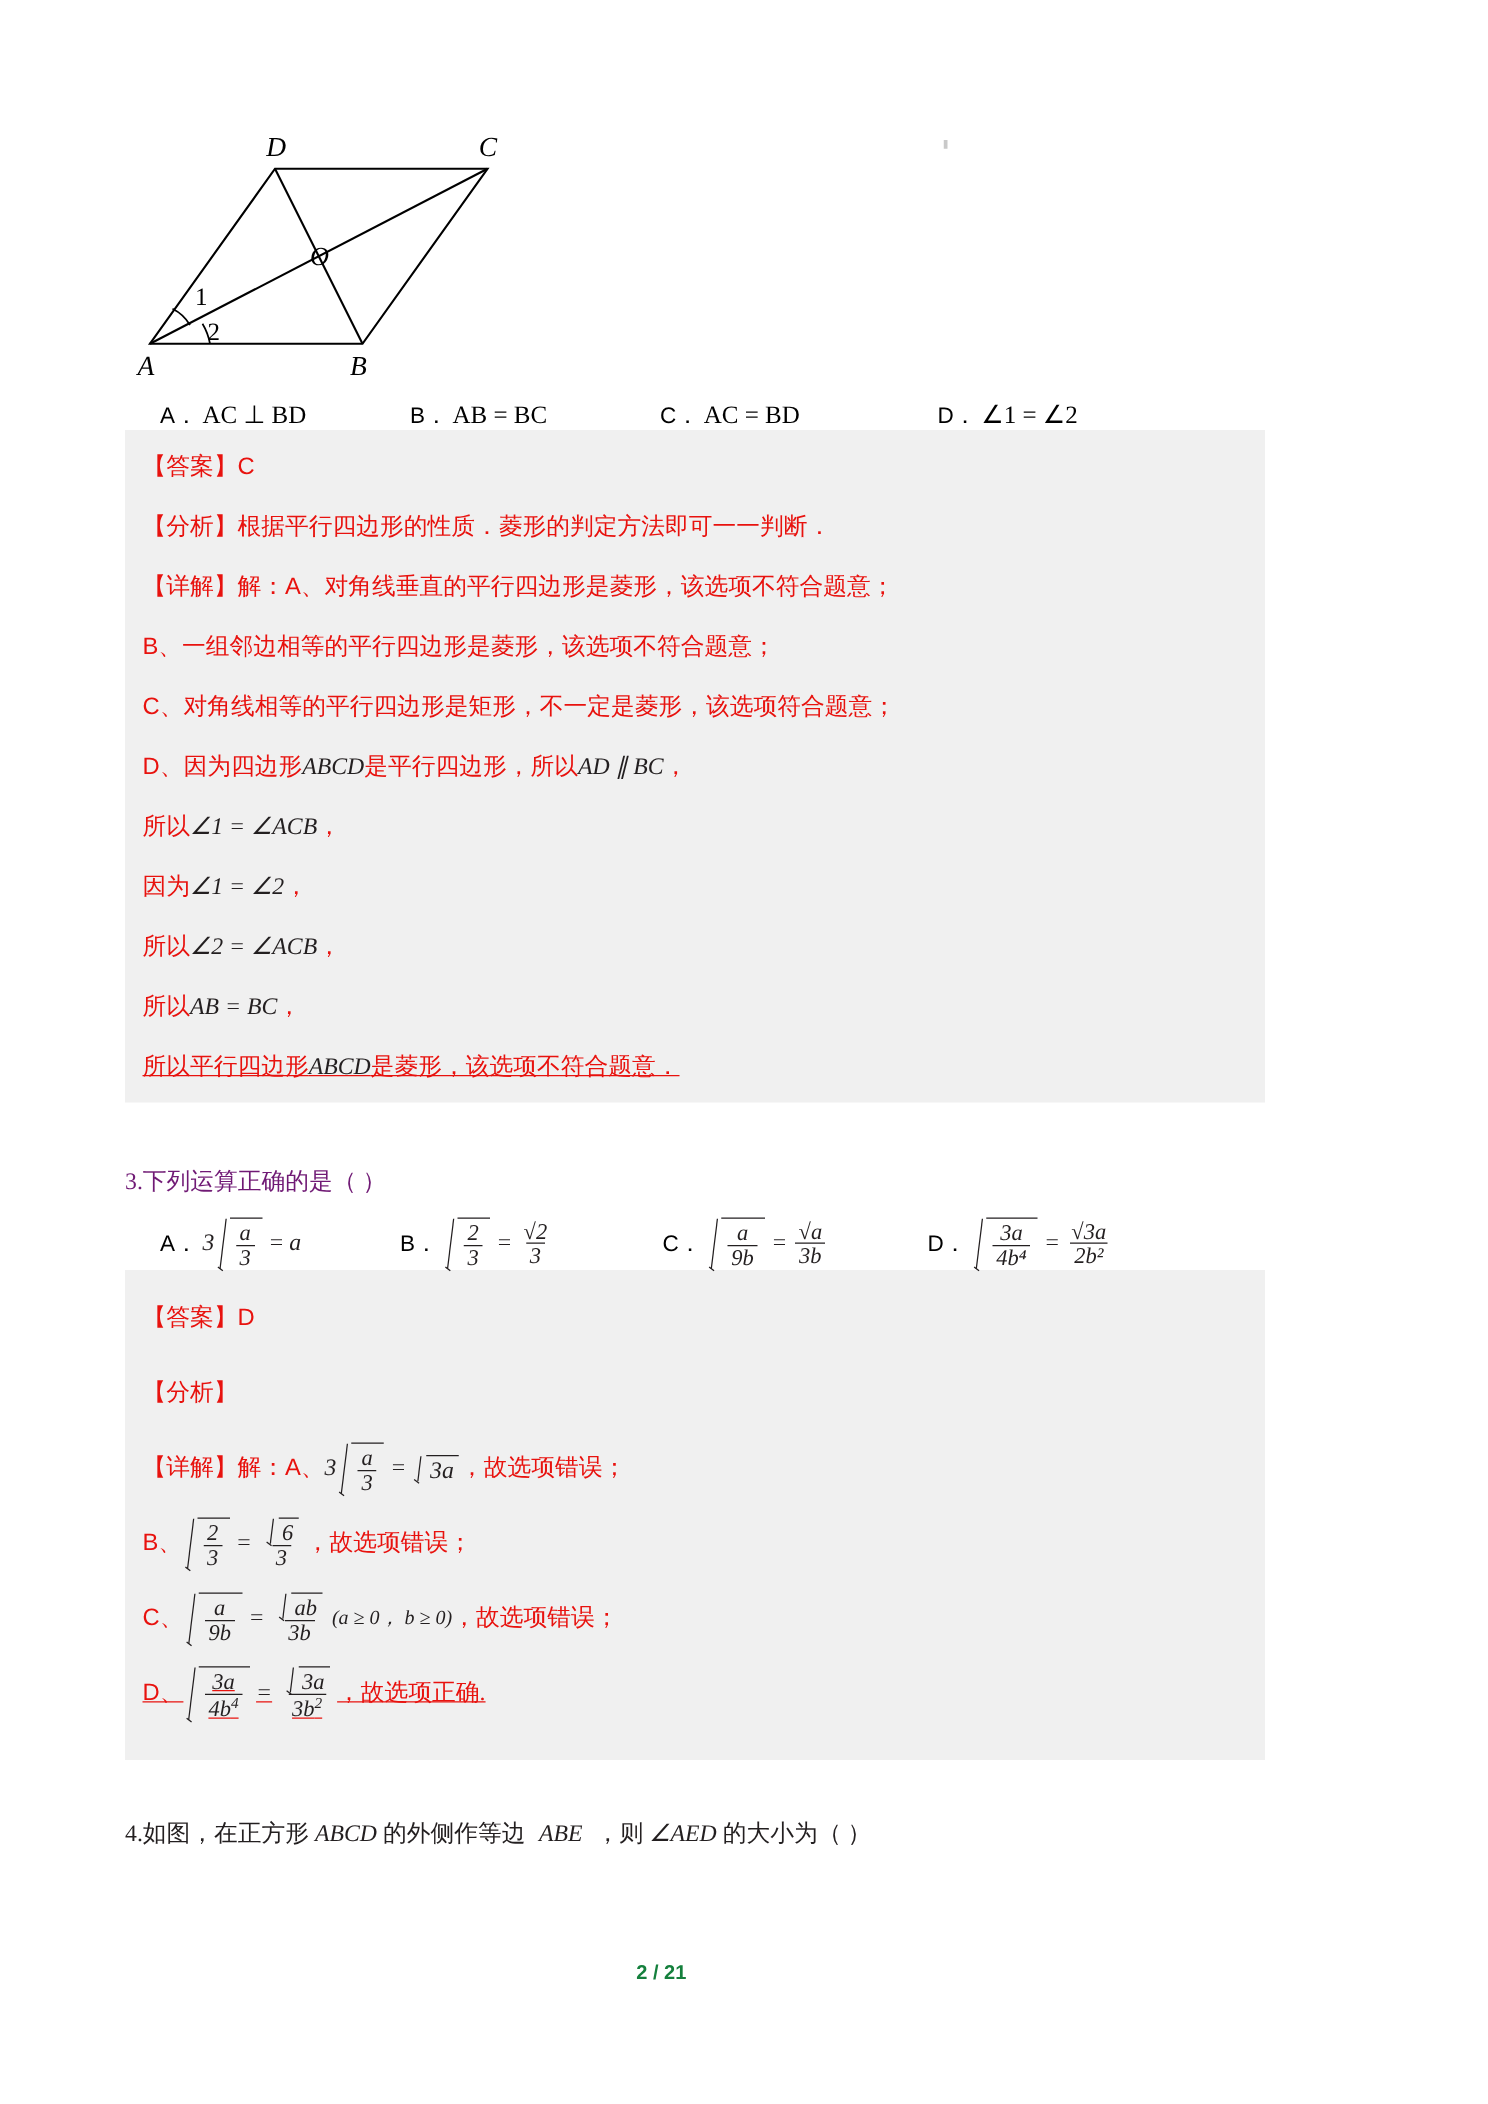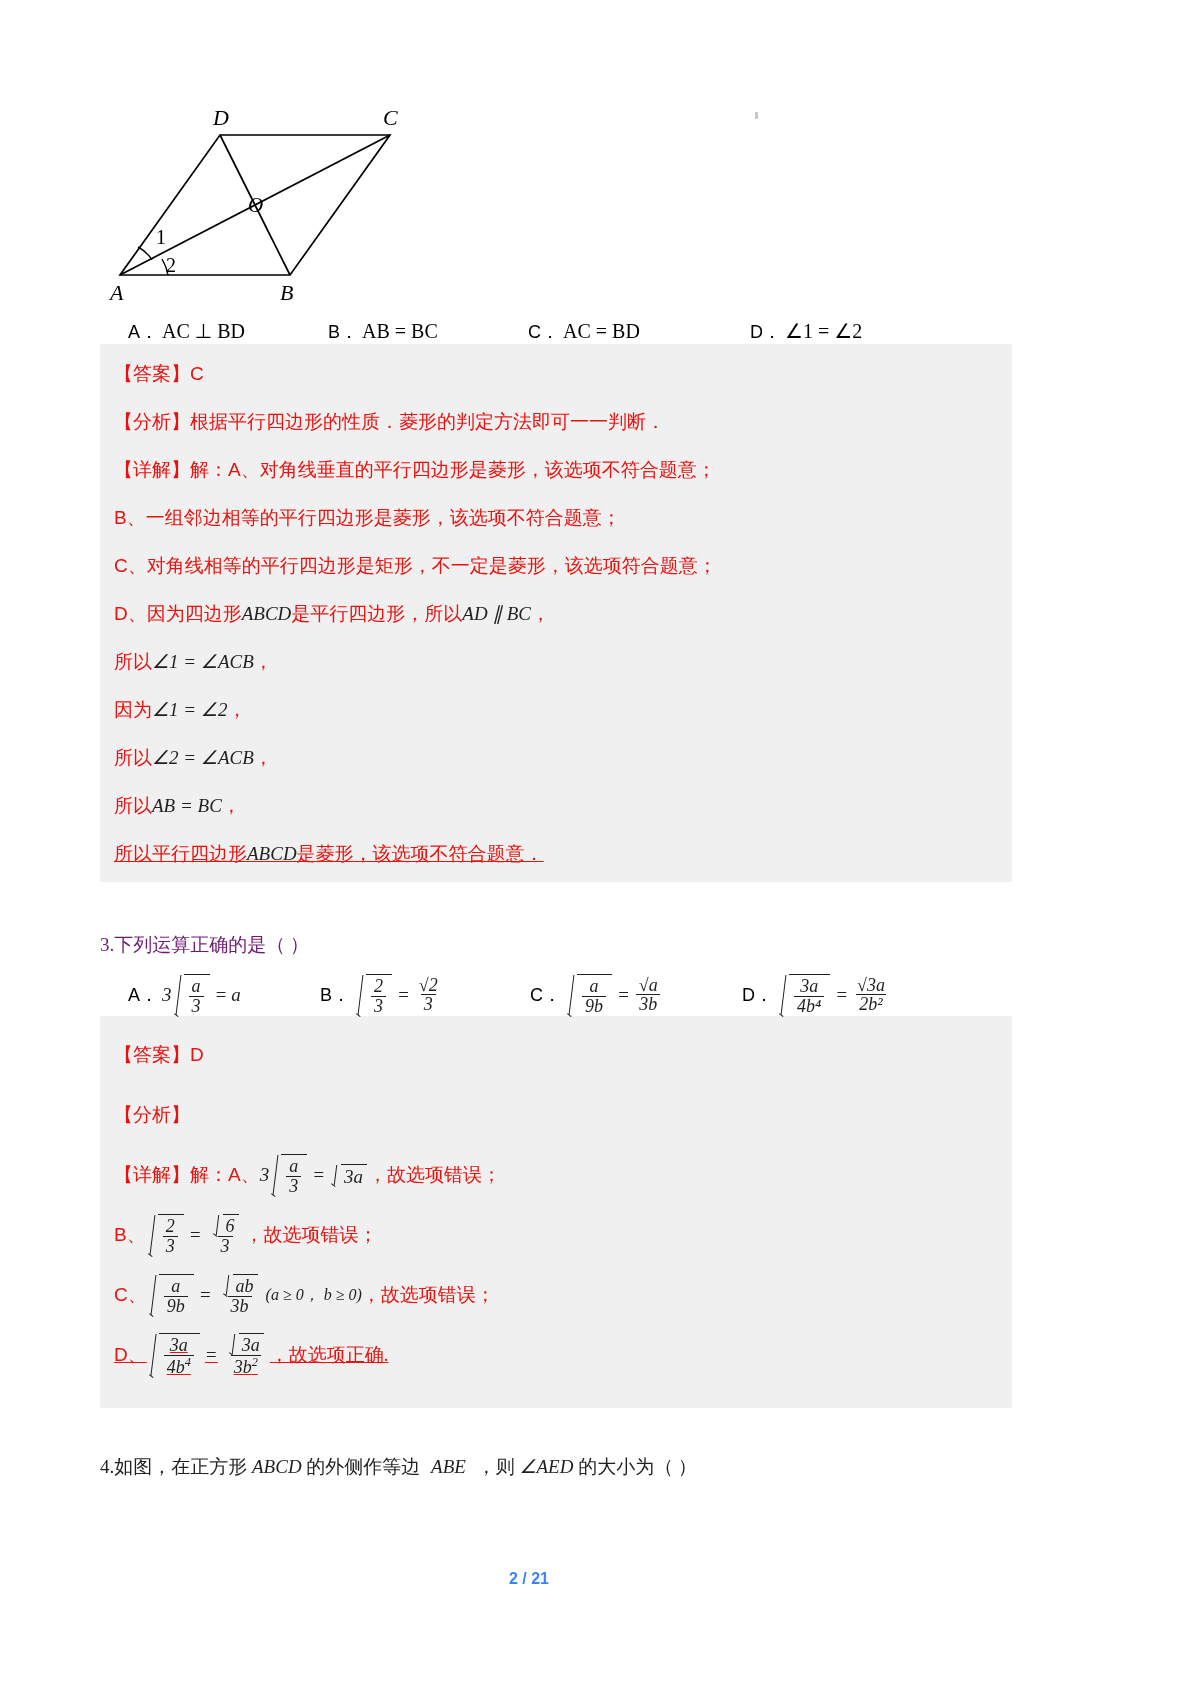--- a/index.html
+++ b/index.html
@@ -184,21 +184,21 @@
 
   .footer {
     position: absolute;
     left: 0;
     top: 1570px;
     width: 1058px;
     text-align: center;
     font-family: "Liberation Sans", sans-serif;
     font-weight: bold;
     font-size: 16px;
-    color: #3b82f6;
+    color: #15803d;
   }
   .tail-q {
     font-size: 19px;
     color: #231f20;
     margin-top: 46px;
   }
 </style>
 </head>
 <body>
 

